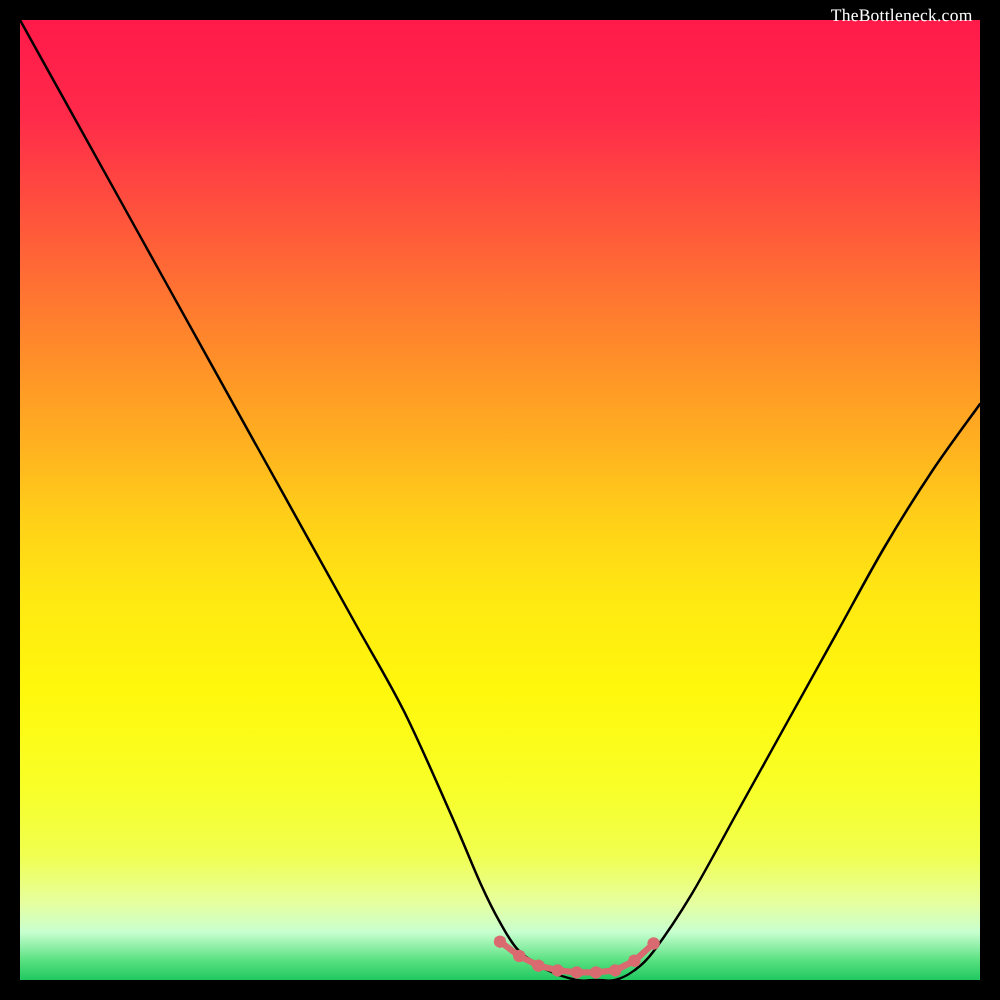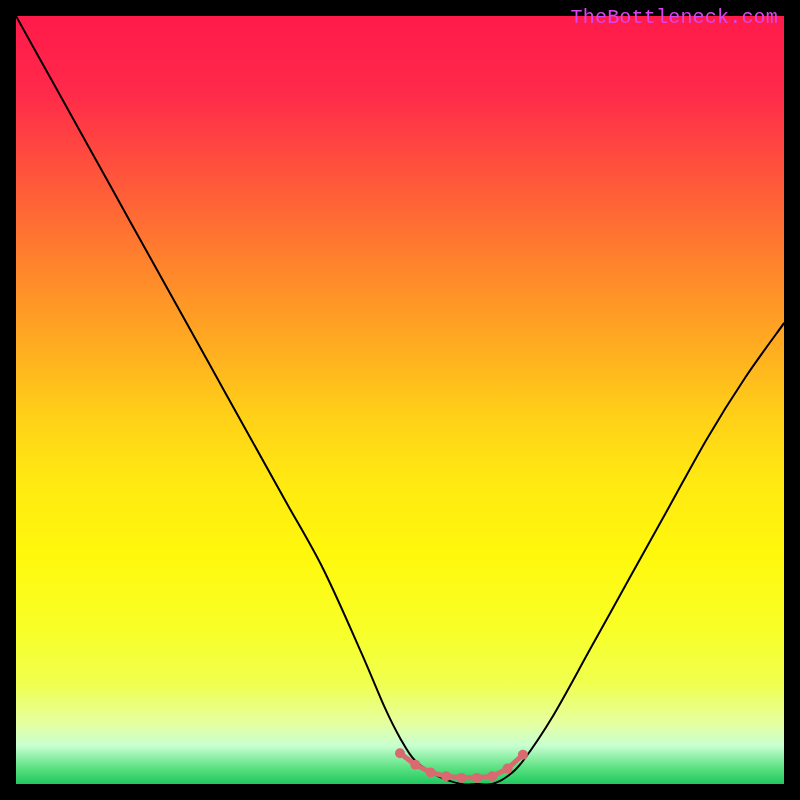--- a/index.html
+++ b/index.html
@@ -26,25 +26,25 @@
       #e6ffa0 92%,
       #c8ffd0 95%,
       #58e080 98%,
       #20c860 100%);
   }
 
   .watermark {
     position: absolute;
     top: 6px;
     right: 22px;
-    color: #d946ef;
-    font-size: 20px;
+    color: #ffffff;
+    font-size: 14px;
     font-weight: 500;
     letter-spacing: 0.2px;
-    font-family: Liberation Mono, monospace;
+    font-family: Liberation Serif, serif;
   }
 
   svg.curve {
     position: absolute;
     left: 16px;
     top: 16px;
     width: 768px;
     height: 768px;
     pointer-events: none;
   }

